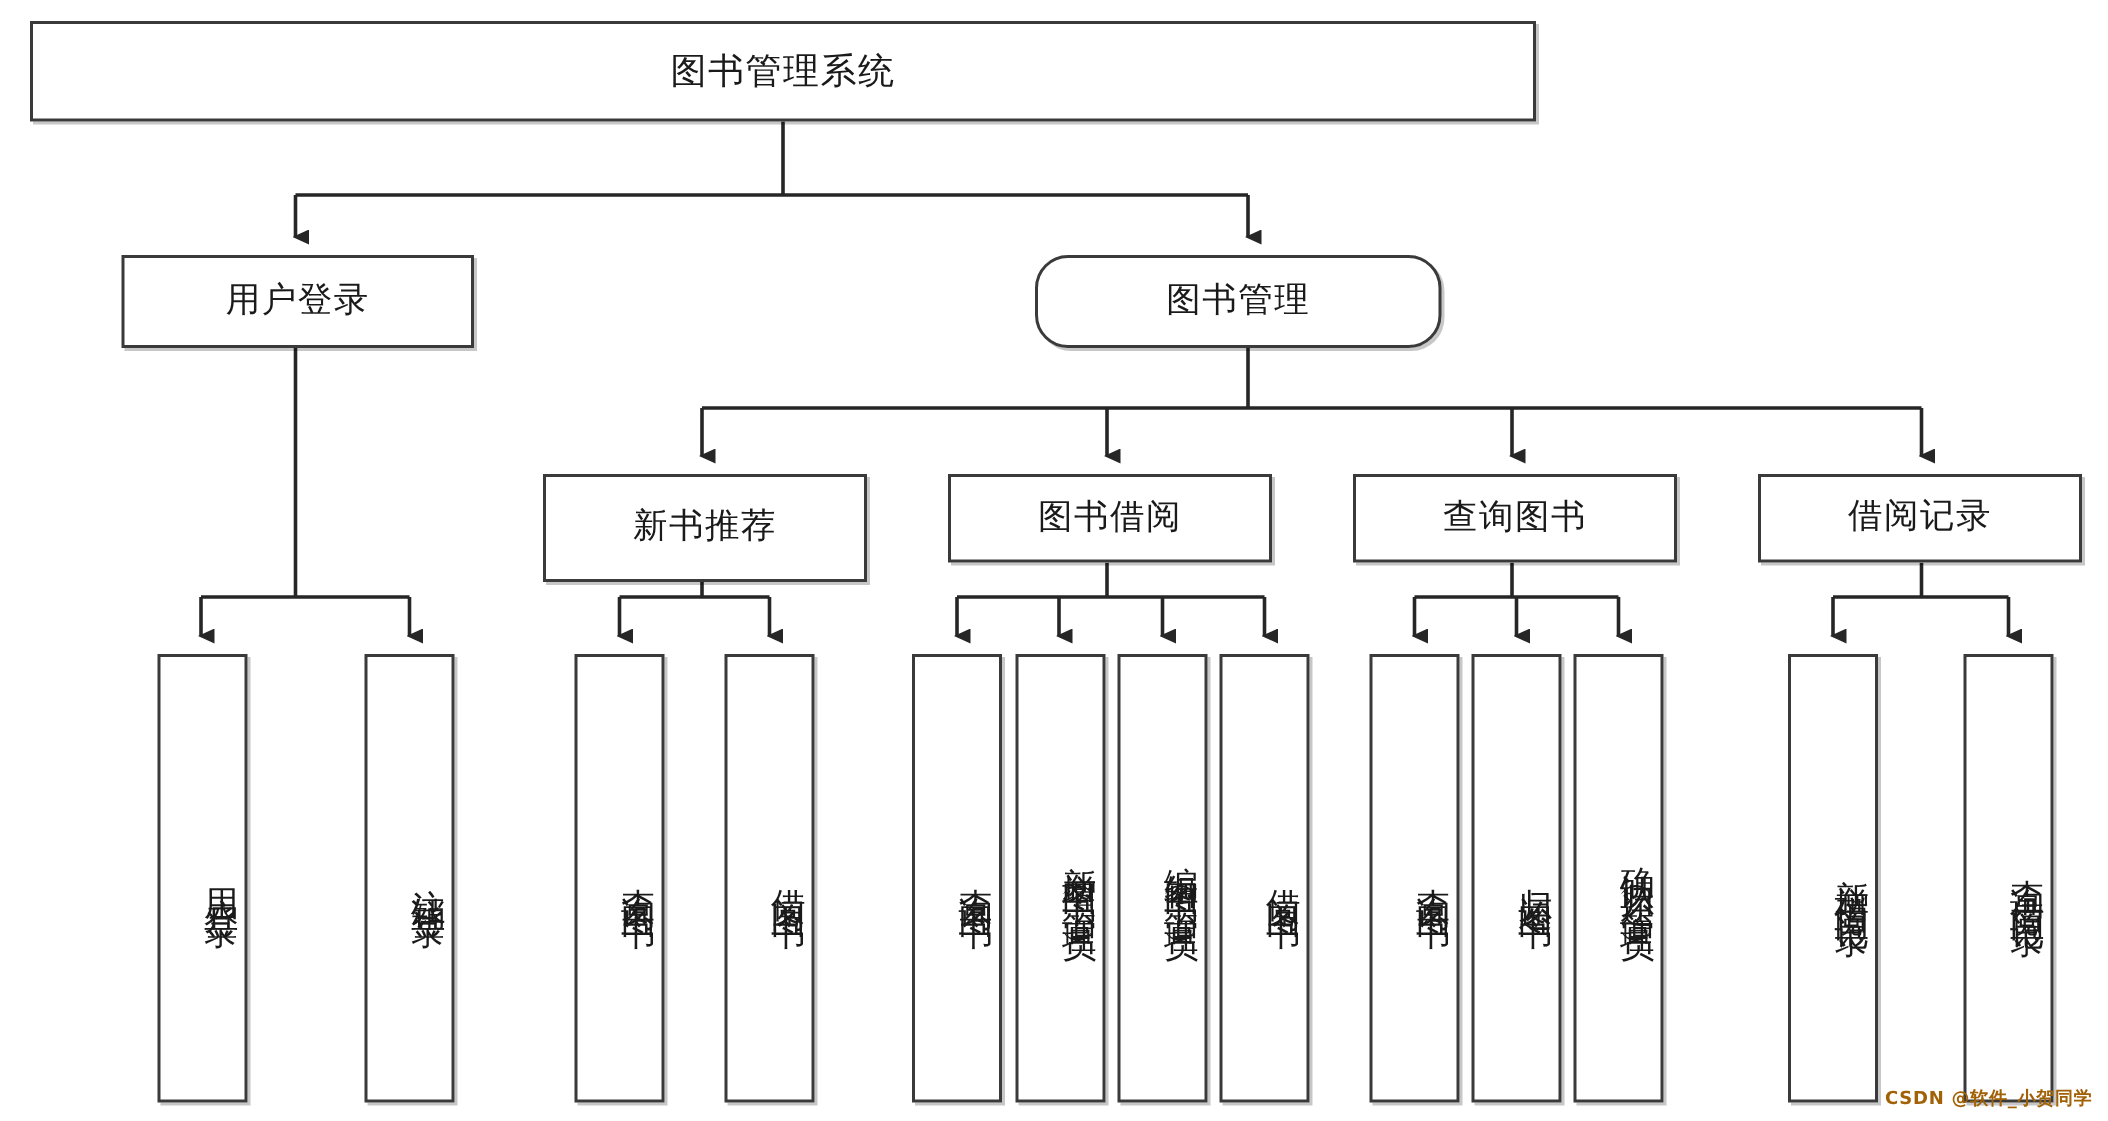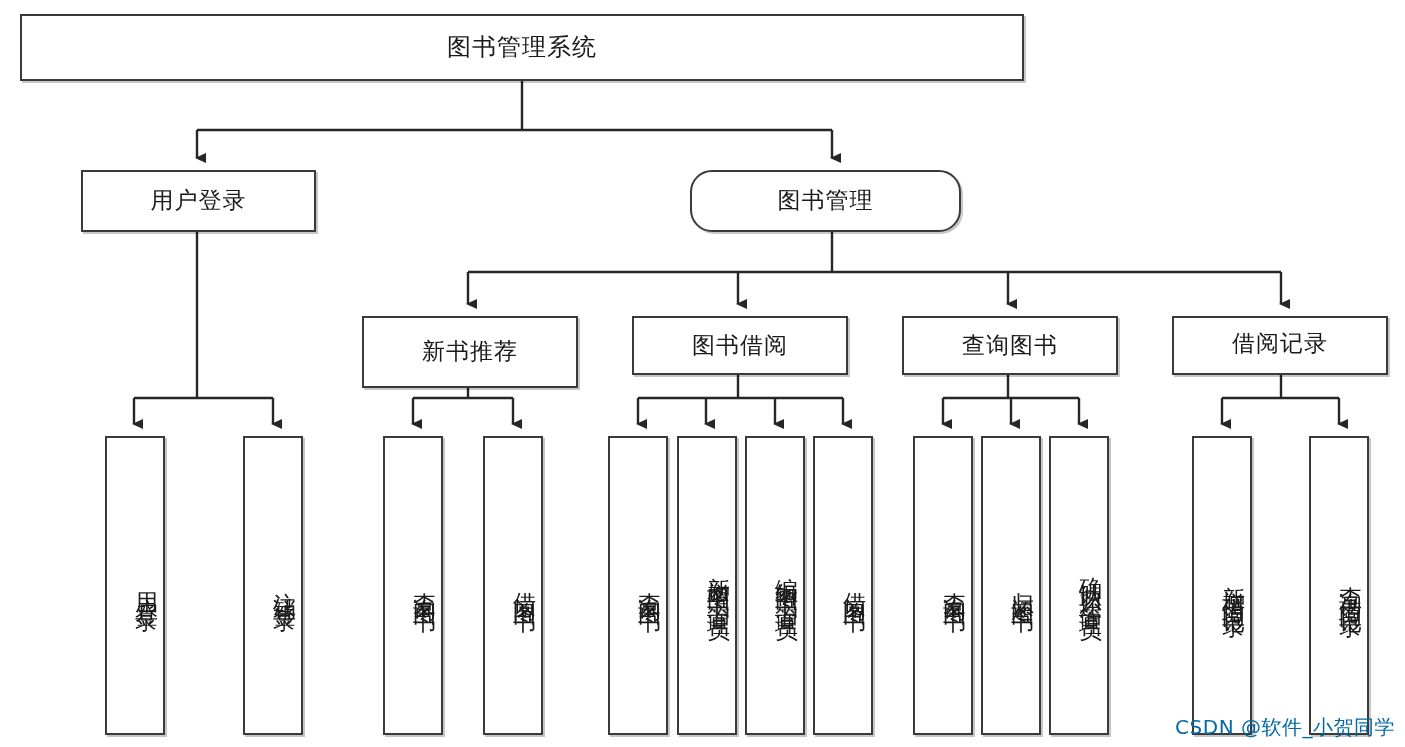--- a/index.html
+++ b/index.html
@@ -57,24 +57,25 @@
   }
   .node.vert > .vlabel {
     writing-mode: vertical-rl;
     text-orientation: upright;
     white-space: nowrap;
   }
   .watermark {
     position: absolute;
     right: 10px;
     bottom: 6px;
-    font-size: 20px;
-    color: #0369a1;
+    font-size: 12px;
+    color: #a16207;
     letter-spacing: 0.5px;
     white-space: nowrap;
+    font-weight: bold;
   }
 </style>
 </head>
 <body>
 
 <div id="canvas">
 
   <svg class="edges" viewBox="0 0 1405 747">
     <defs>
       <marker id="arrow" markerWidth="11" markerHeight="11" refX="5" refY="9" orient="auto" markerUnits="userSpaceOnUse">

